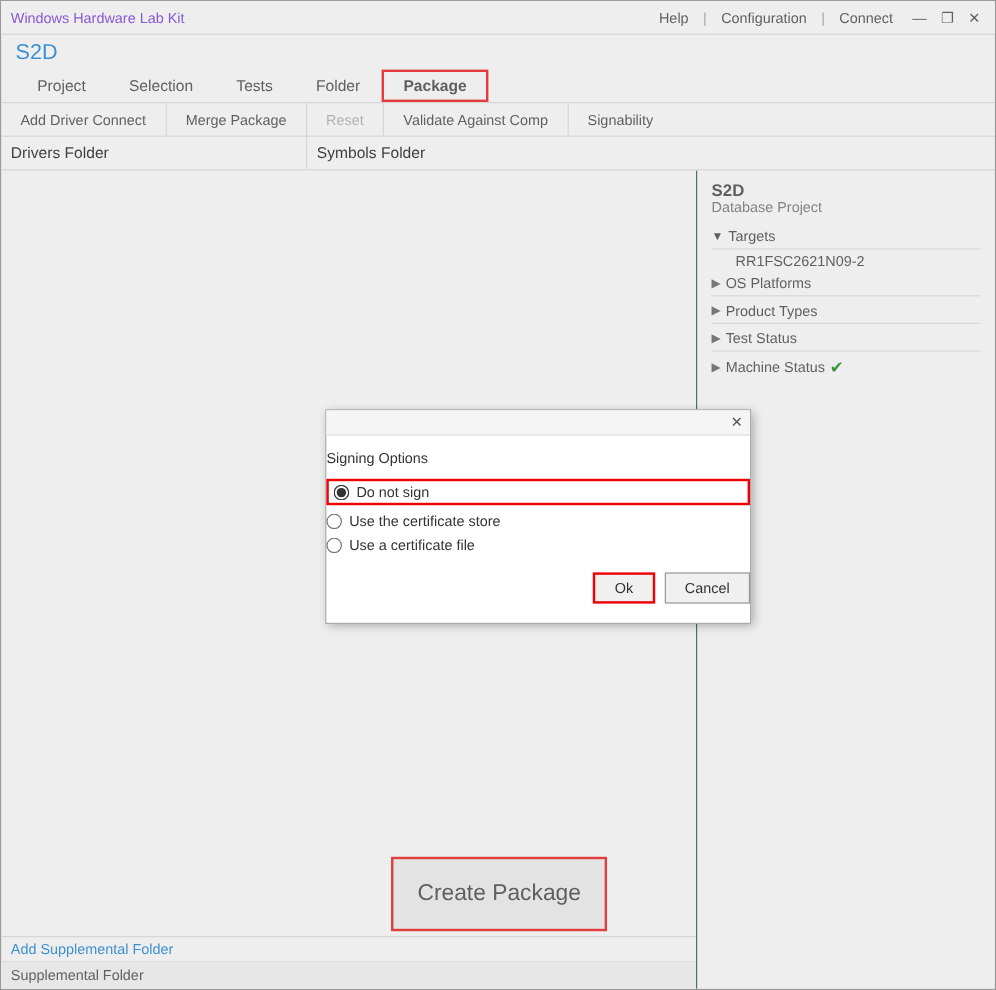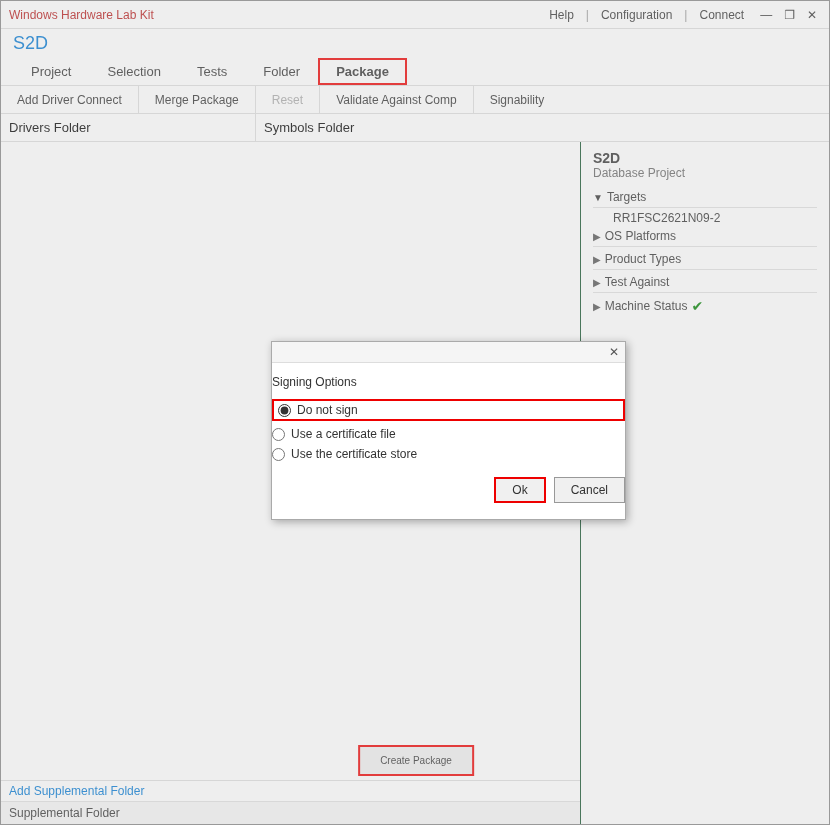--- a/index.html
+++ b/index.html
@@ -25,21 +25,21 @@
       background: #fff;
       padding: 4px 8px;
       display: flex;
       justify-content: space-between;
       align-items: center;
       border-bottom: 1px solid #ddd;
       min-height: 28px;
     }
     .title-bar-left {
       font-size: 12px;
-      color: #b91c1c;
+      color: #6d28d9;
       text-align: right;
     }
     .title-bar-right {
       display: flex;
       align-items: center;
       gap: 12px;
       font-size: 12px;
       color: #333;
     }
     .title-bar-right a {
@@ -178,25 +178,25 @@
       font-size: 12px;
       color: #333;
       background: #f5f5f5;
     }
     
     .create-package-btn {
       position: absolute;
       bottom: 24px;
       left: 50%;
       transform: translateX(-50%);
-      padding: 8px 20px;
+      padding: 18px 20px;
       background: #f0f0f0;
       border: 2px solid #e00;
       cursor: pointer;
-      font-size: 10px;
+      font-size: 19px;
       color: #333;
       white-space: nowrap;
     }
     
     .dialog-overlay {
       position: absolute;
       top: 0;
       left: 0;
       width: 100%;
       height: 100%;
@@ -370,21 +370,21 @@
       <div class="tree-item">
         <span class="tree-arrow">▶</span>
         <span>OS Platforms</span>
       </div>
       <div class="tree-item">
         <span class="tree-arrow">▶</span>
         <span>Product Types</span>
       </div>
       <div class="tree-item">
         <span class="tree-arrow">▶</span>
-        <span>Test Against</span>
+        <span>Test Status</span>
       </div>
       <div class="tree-item" style="border-bottom:none;">
         <span class="tree-arrow">▶</span>
         <span>Machine Status</span>
         <span class="checkmark">✔</span>
       </div>
     </div>
   </div>
 
   <div style="position:absolute; bottom:24px; left:0; width:830px; display:flex; justify-content:center;">
@@ -398,25 +398,25 @@
       </div>
       <div class="dialog-content">
         <div class="dialog-section-title">Signing Options</div>
         <div class="radio-group">
           <label class="radio-item radio-border">
             <input type="radio" name="signing" checked="" style="">
             <span>Do not sign</span>
           </label>
           <label class="radio-item">
             <input type="radio" name="signing" style="">
-            <span>Use a certificate file</span>
+            <span>Use the certificate store</span>
           </label>
           <label class="radio-item">
             <input type="radio" name="signing" style="">
-            <span>Use the certificate store</span>
+            <span>Use a certificate file</span>
           </label>
         </div>
         <div class="dialog-buttons">
           <button class="btn ok-btn">Ok</button>
           <button class="btn">Cancel</button>
         </div>
       </div>
     </div>
   </div>
 </div>

